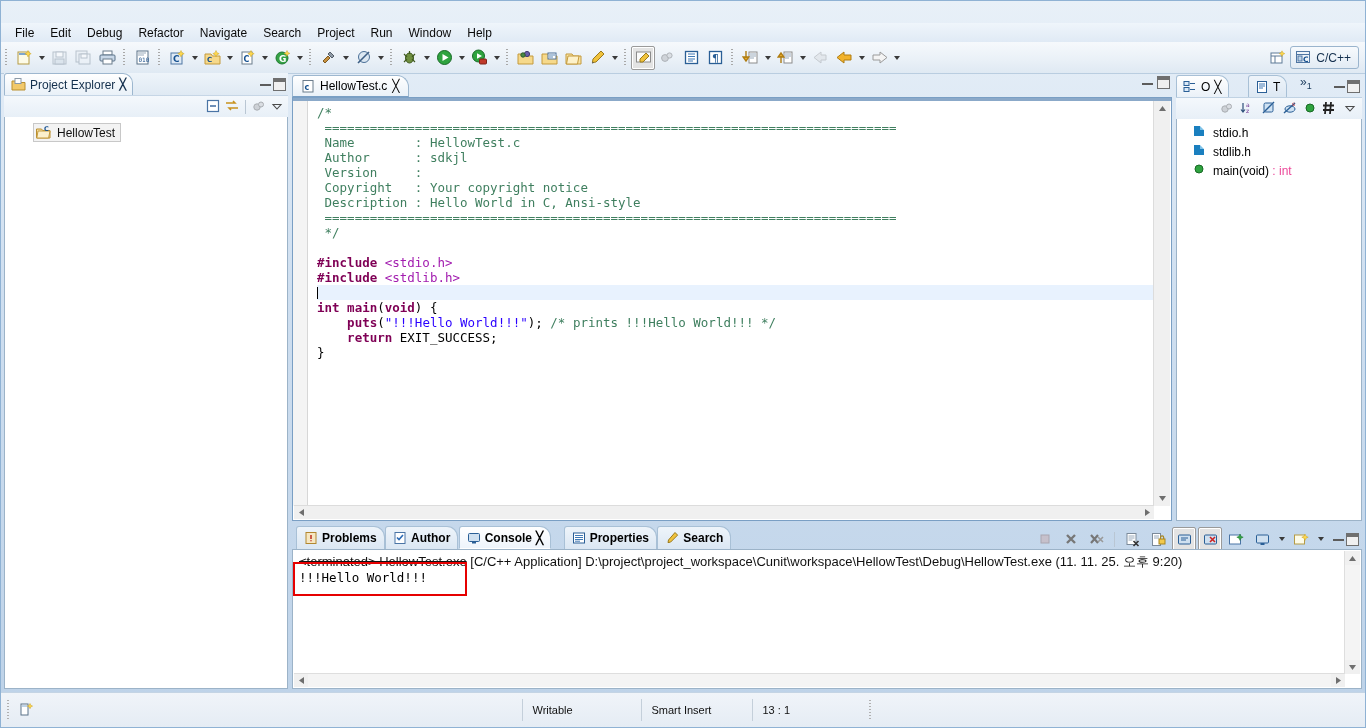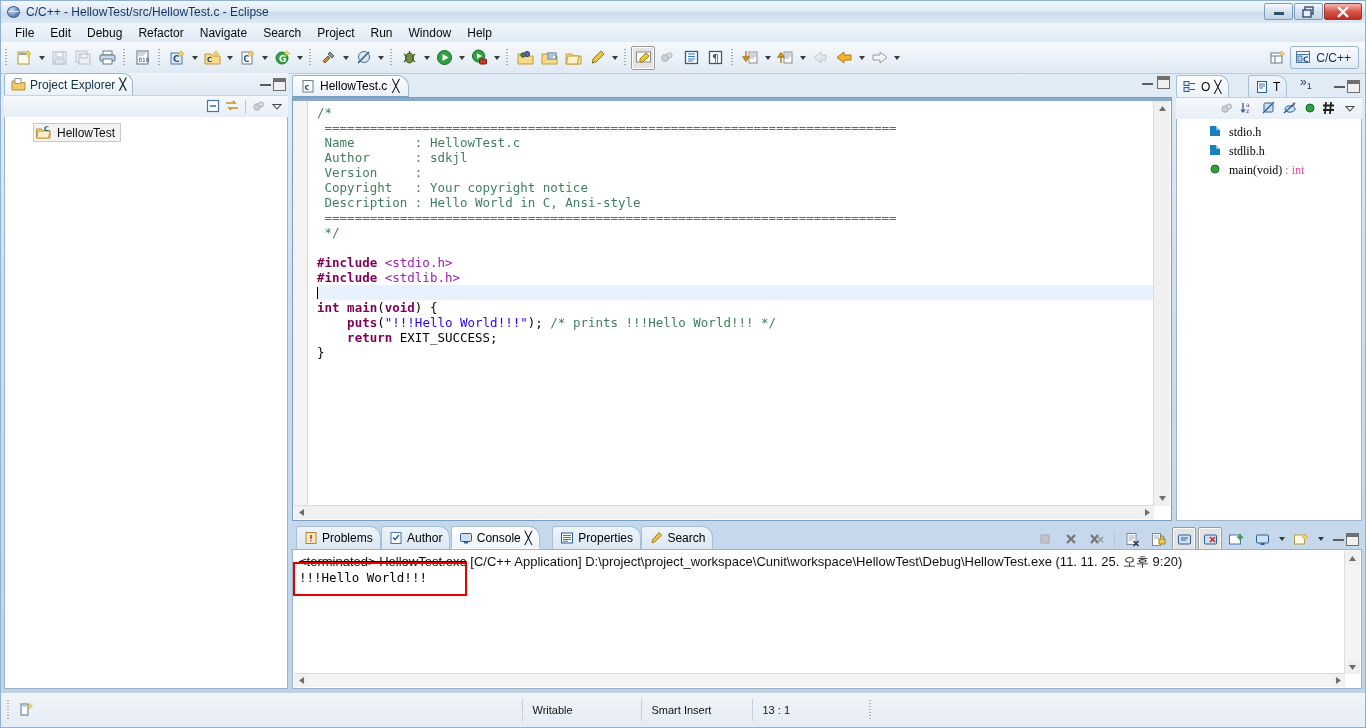--- a/index.html
+++ b/index.html
@@ -122,27 +122,27 @@
   
   #outlinePane{right:0;top:0;width:186px;bottom:168px;}
   .ol-tabbar{height:24px;position:relative;}
   .ol-tab{position:absolute;top:2px;height:22px;display:flex;align-items:center;gap:4px;padding:0 6px;
     border:1px solid #a8c0d6;border-bottom:none;border-radius:3px 10px 0 0;box-sizing:border-box;}
   .ol-tab.active{background:linear-gradient(180deg,#ffffff,#eaf1f8);}
   .ol-tab.inactive{background:linear-gradient(180deg,#eef4fa,#dde8f3);}
   .ol-toolrow{position:absolute;left:0;right:0;top:24px;height:22px;background:linear-gradient(180deg,#f4f8fc,#e7eff7);
     display:flex;align-items:center;justify-content:flex-end;gap:5px;padding-right:5px;border-top:1px solid #c0d2e3;}
   .ol-body{position:absolute;left:0;right:0;top:46px;bottom:0;background:#fff;border:1px solid #9cb3c8;border-top:none;box-sizing:border-box;padding-top:4px;}
-  .ol-item{display:flex;align-items:center;gap:8px;height:19px;padding-left:32px;font-family:Liberation Serif, serif;}
+  .ol-item{display:flex;align-items:center;gap:8px;height:19px;padding-left:16px;}
   .ol-text{font-size:12px;color:#000;}
   .ol-ret{color:#ec4899;}
 
   
   #consolePane{left:288px;right:0;bottom:0;height:163px;}
-  .cs-tabbar{height:23px;position:relative;}
+  .cs-tabbar{height:23px;position:relative;font-weight:bold;}
   .cs-tab{position:relative;height:23px;display:inline-flex;align-items:center;gap:4px;padding:0 7px;
     border:1px solid #a8c0d6;border-bottom:none;border-radius:3px 11px 0 0;box-sizing:border-box;
     background:linear-gradient(180deg,#eef4fa,#dbe7f3);margin-right:-3px;vertical-align:bottom;}
   .cs-tab.active{background:linear-gradient(180deg,#ffffff,#eef4fb);border-bottom:1px solid #fff;z-index:3;}
   .cs-tools{position:absolute;right:3px;top:1px;display:flex;align-items:center;gap:2px;}
   .cs-body{position:absolute;left:0;right:0;top:23px;bottom:0;background:#fff;border:1px solid #9cb3c8;box-sizing:border-box;}
   .cs-header{position:absolute;left:6px;top:3px;right:20px;font-size:13px;color:#111;white-space:nowrap;overflow:hidden;}
   .cs-header .strike{text-decoration:line-through;}
   .cs-out{position:absolute;left:6px;top:20px;font-family:"DejaVu Sans Mono","Liberation Mono",monospace;
     font-size:12.5px;color:#000;}
@@ -159,44 +159,20 @@
   .st-cell{font-size:11px;color:#111;padding:0 10px;height:22px;display:flex;align-items:center;
     border-left:1px solid #c4cfda;white-space:nowrap;}
   .st-icon{width:18px;height:18px;margin-left:6px;}
   svg{shape-rendering:geometricPrecision;}
 </style>
 </head>
 <body>
 
 <div class="win">
 
-  <div class="titlebar">
-    <span class="tb-icon">
-        <span class="globe"></span>
-      </span>
-    <span class="tb-title">C/C++ - HellowTest/src/HellowTest.c - Eclipse</span>
-    <div class="winbtns">
-      <div class="wbtn">
-        <svg width="12" height="10">
-            <rect x="1" y="5" width="10" height="3" fill="#31516f"></rect>
-          </svg>
-      </div>
-      <div class="wbtn">
-        <svg width="13" height="12">
-            <rect x="3" y="1" width="8" height="7" fill="none" stroke="#31516f" stroke-width="1.4"></rect>
-            <rect x="1" y="4" width="8" height="7" fill="#e6eef7" stroke="#31516f" stroke-width="1.4"></rect>
-          </svg>
-      </div>
-      <div class="wbtn close">
-        <svg width="14" height="12">
-            <path d="M2 1 L12 11 M12 1 L2 11" stroke="#fff" stroke-width="2.4" fill="none"></path>
-          </svg>
-      </div>
-    </div>
-  </div>
 
   <div class="menubar">
     <div class="menu-item">File</div>
     <div class="menu-item">Edit</div>
     <div class="menu-item">Debug</div>
     <div class="menu-item">Refactor</div>
     <div class="menu-item">Navigate</div>
     <div class="menu-item">Search</div>
     <div class="menu-item">Project</div>
     <div class="menu-item">Run</div>

